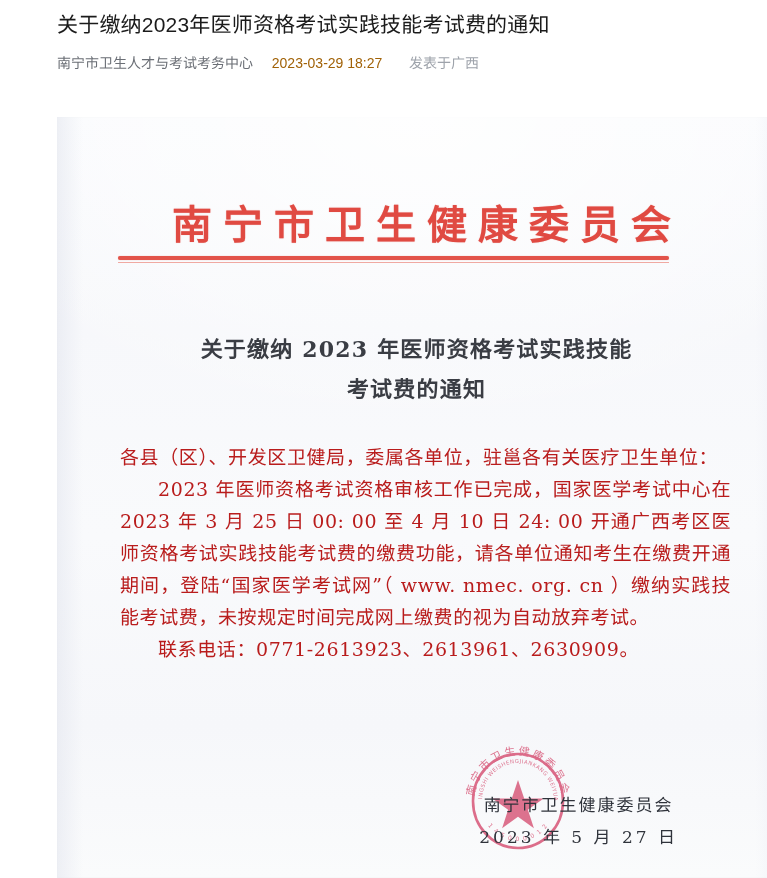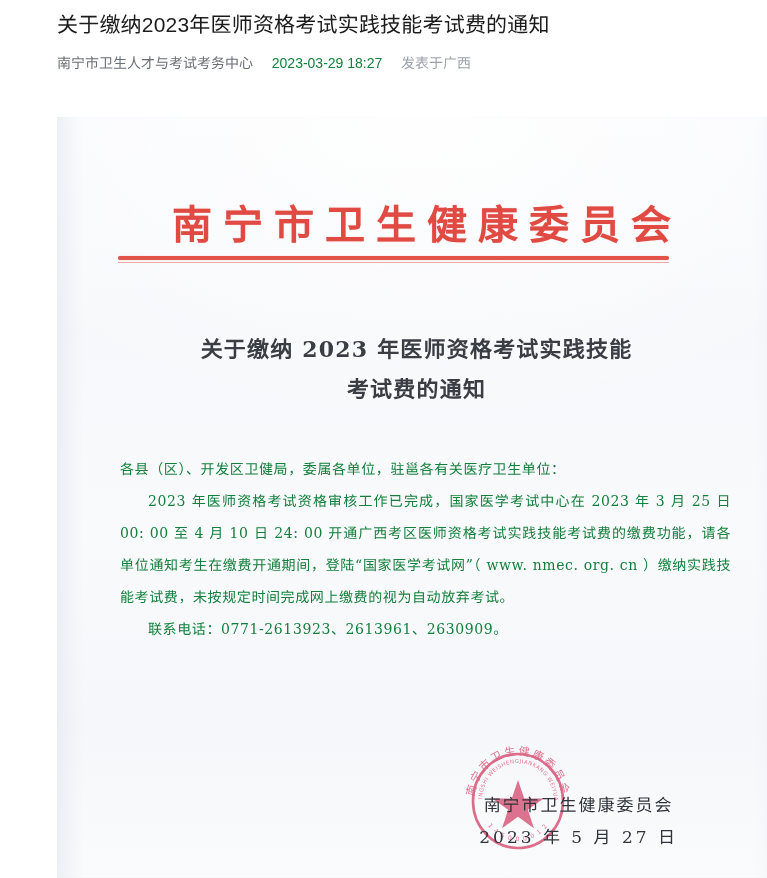--- a/index.html
+++ b/index.html
@@ -19,22 +19,22 @@
     font-size:21px;line-height:30px;color:#1b1b1b;
     font-weight:400;letter-spacing:.2px;margin:0;
     white-space:nowrap;
   }
   .art-meta{
     margin-top:13px;font-size:14px;line-height:20px;
     white-space:nowrap;
   }
   .art-meta .account{color:#6b6f76;}
   .art-meta .sep{display:inline-block;width:11px;}
-  .art-meta .time{color:#15803d;}
-  .art-meta .loc{color:#9ea3ab;}
+  .art-meta .time{color:#a16207;}
+  .art-meta .loc{color:#9ea3ab;margin-left:8px;}
 
   
   .scan-wrap{
     position:absolute;left:57px;top:117px;
     width:729px;height:761px;
     overflow:hidden;
   }
   .scan{
     position:absolute;inset:0;
     background:
@@ -85,25 +85,25 @@
     font-weight:700;
     font-size:22px;
     line-height:40px;
     color:#3a3d44;
     letter-spacing:1.2px;
   }
   .doc-title div{white-space:nowrap;}
 
   
   .doc-body{
-    position:absolute;left:63px;right:55px;top:336px;
-    font-family:"DejaVu Serif","Liberation Serif",serif;
-    font-size:14px;
+    position:absolute;left:63px;right:55px;top:324px;
+    font-family:"DejaVu Serif","Liberation Serif",serif;
+    font-size:19px;
     line-height:32px;
-    color:#15803d;
+    color:#b91c1c;
     letter-spacing:.6px;
     text-align:justify;
   }
   .doc-body p{margin:0;}
   .doc-body p.indent{text-indent:2em;}
 
   
   .sign-block{
     position:absolute;right:108px;top:672px;
     text-align:center;

